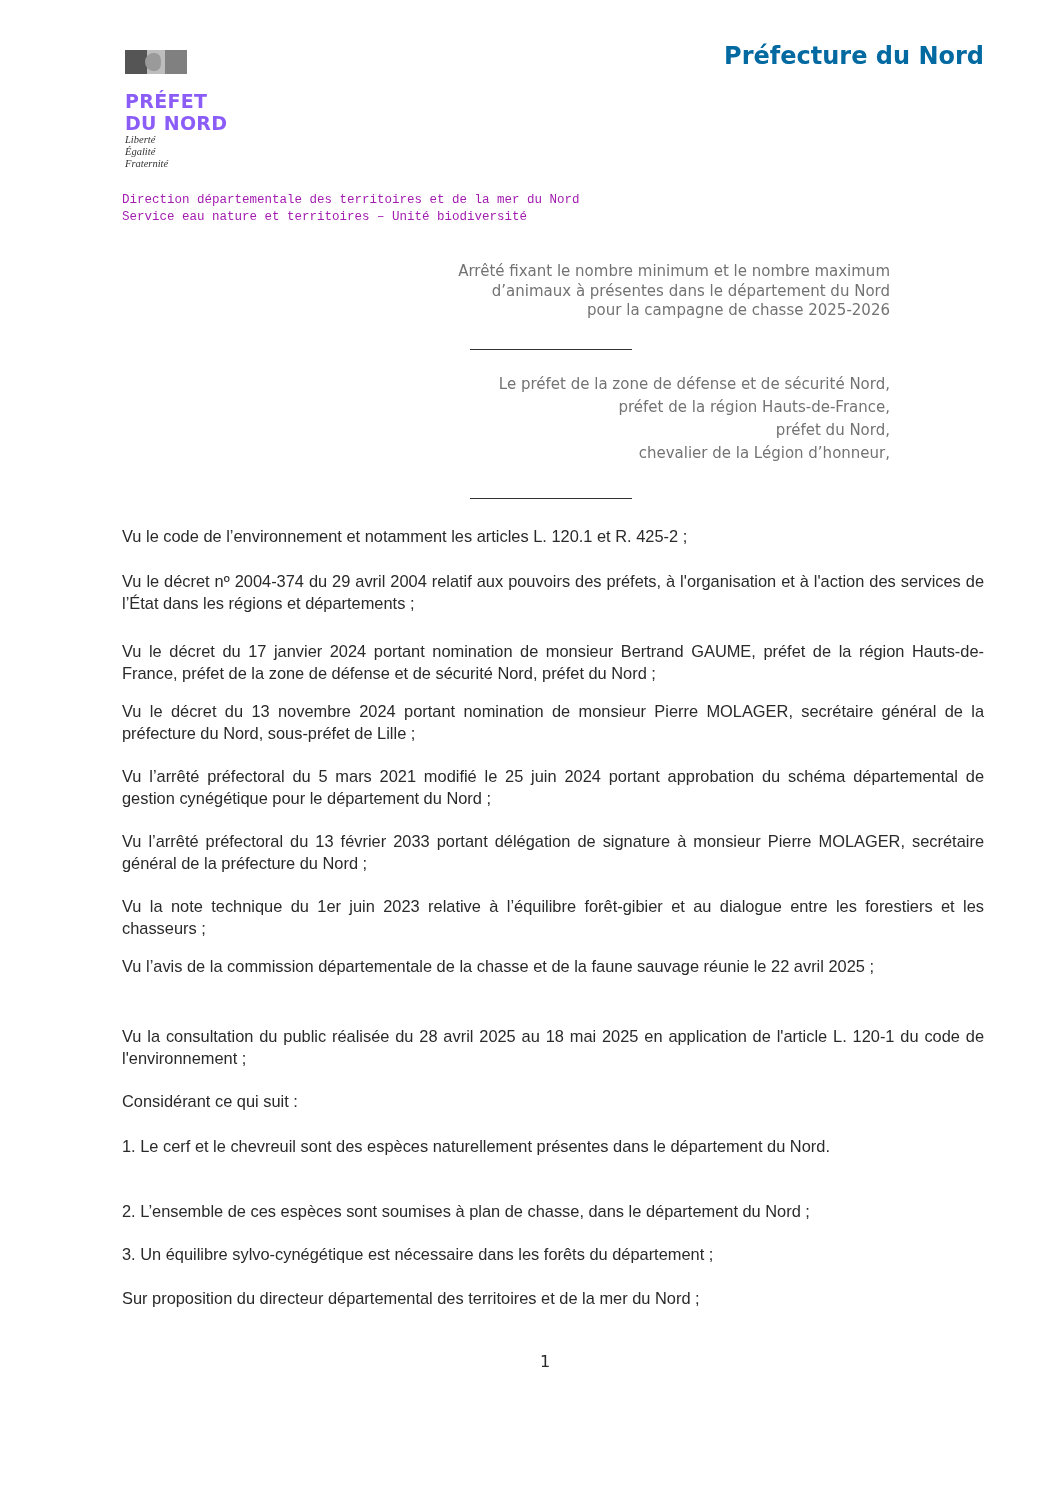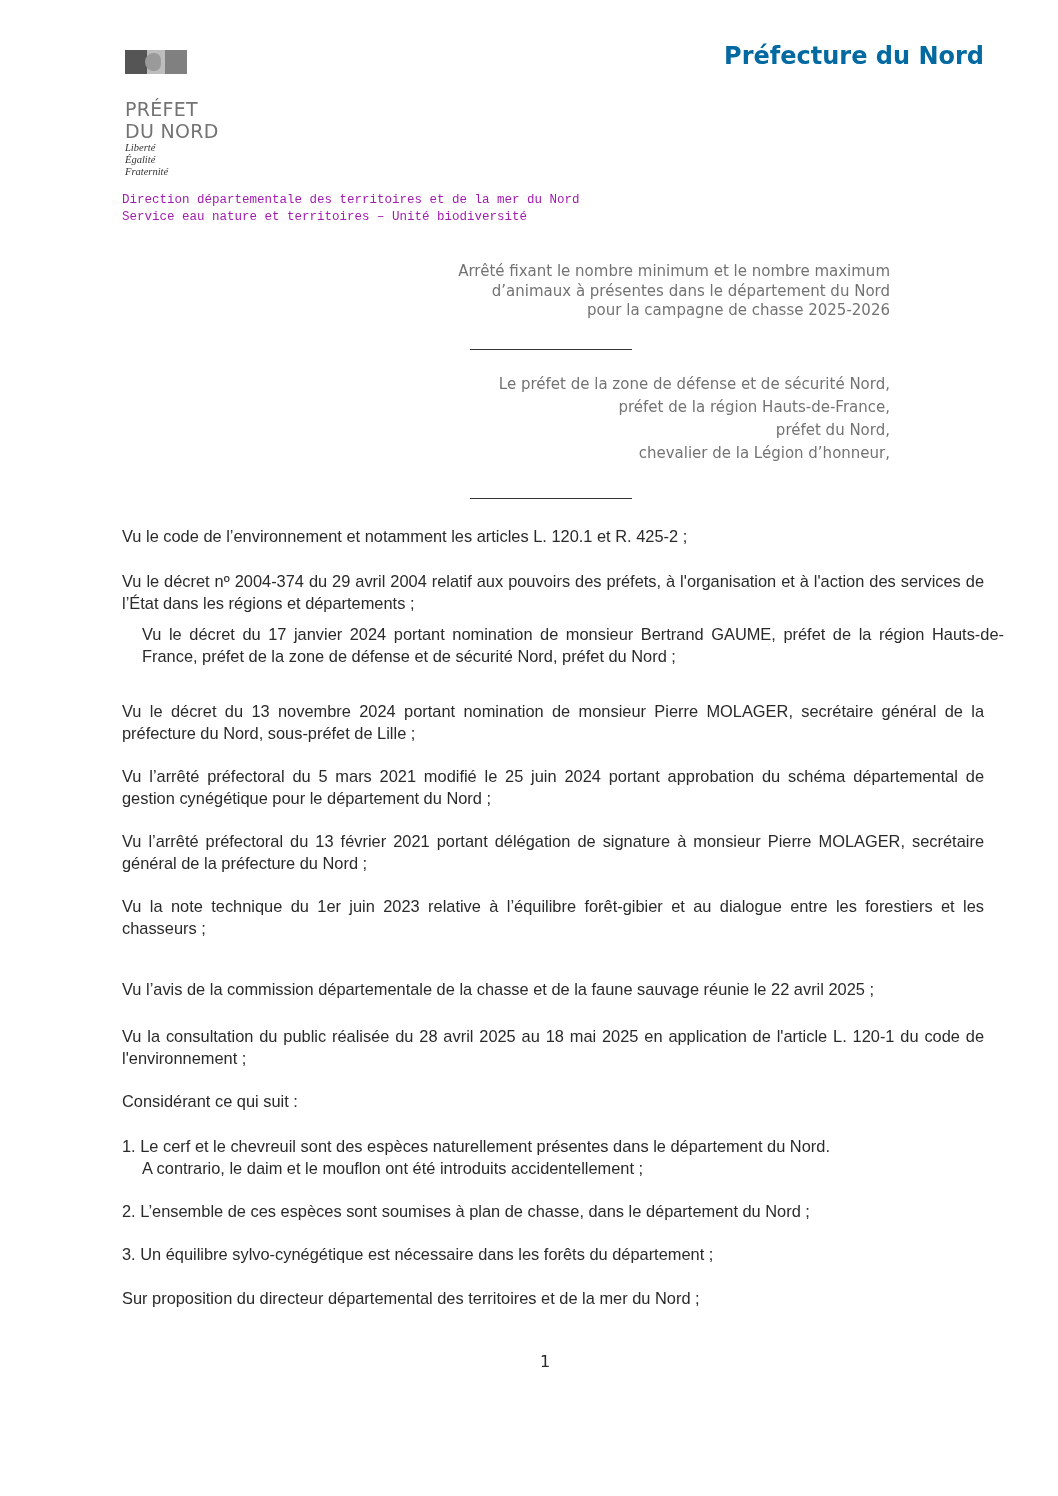--- a/index.html
+++ b/index.html
@@ -4,21 +4,21 @@
 <style>
   html, body { margin:0; padding:0; background:#ffffff; }
   body { width:1058px; height:1496px; position:relative; overflow:hidden; color:#2a2a2a;
          font-family:"Liberation Sans", sans-serif; }
   .logo { position:absolute; left:125px; top:50px; }
   .flag { width:62px; height:24px; position:relative; }
   .flag .l { position:absolute; left:0; top:0; width:22px; height:24px; background:#555; }
   .flag .m { position:absolute; left:22px; top:0; width:18px; height:24px; background:#bdbdbd; }
   .flag .r { position:absolute; left:40px; top:0; width:22px; height:24px; background:#808080; }
   .flag .face { position:absolute; left:20px; top:3px; width:16px; height:18px; border-radius:50% 40% 40% 50%; background:#9a9a9a; }
-  .prefet { font-family:"DejaVu Sans", sans-serif; font-weight:normal; font-size:19px; line-height:22px; margin-top:24px; color:#737373; letter-spacing:0.3px; }
+  .prefet { font-family:"DejaVu Sans", sans-serif; font-weight:bold; font-size:19px; line-height:22px; margin-top:16px; color:#8b5cf6; letter-spacing:0.3px; }
   .devise { font-family:"Liberation Serif", serif; font-style:italic; font-size:10.5px; line-height:12px; color:#333; }
   .prefecture { position:absolute; right:74px; top:42px; font-family:"DejaVu Sans", sans-serif; font-weight:bold; font-size:24px; color:#0369a1; }
   .service { position:absolute; left:122px; top:192px; font-family:Liberation Mono, monospace; font-size:12.5px; line-height:17px; color:#a21caf; }
   .center-block { position:absolute; left:230px; width:660px; text-align:right; font-family:"DejaVu Sans", sans-serif; font-size:15px; line-height:19.5px; color:#737373; }
   .title { top:262px; }
   .authority { top:373px; line-height:23px; }
   .rule { position:absolute; left:470px; width:162px; height:0; border-top:1.4px solid #333; }
   .body { position:absolute; left:122px; width:862px; font-family:"Liberation Sans Narrow","Liberation Sans", sans-serif; font-size:16.4px; line-height:22px; color:#2a2a2a; text-align:justify; }
   .body p { margin:0; position:absolute; left:0; width:862px; }
   .pagenum { position:absolute; left:540px; top:1352px; font-family:"DejaVu Sans", sans-serif; font-size:16px; }
@@ -63,30 +63,29 @@
   <div>Le préfet de la zone de défense et de sécurité Nord,</div>
   <div>préfet de la région Hauts-de-France,</div>
   <div>préfet du Nord,</div>
   <div>chevalier de la Légion d’honneur,</div>
 </div>
 <div class="rule" style="top:498px;"></div>
 
 <div class="body" style="top:525px;">
   <p style="top:0px;">Vu le code de l’environnement et notamment les articles L. 120.1 et R. 425-2 ;</p>
   <p style="top:45px;">Vu le décret nº 2004-374 du 29 avril 2004 relatif aux pouvoirs des préfets, à l'organisation et à l'action des services de l’État dans les régions et départements ;</p>
-  <p style="top:98px;margin-left:20px;">Vu le décret du 17 janvier 2024 portant nomination de monsieur Bertrand GAUME, préfet de la région Hauts-de-France, préfet de la zone de défense et de sécurité Nord, préfet du Nord ;</p>
+  <p style="top:115px;">Vu le décret du 17 janvier 2024 portant nomination de monsieur Bertrand GAUME, préfet de la région Hauts-de-France, préfet de la zone de défense et de sécurité Nord, préfet du Nord ;</p>
   <p style="top:175px;">Vu le décret du 13 novembre 2024 portant nomination de monsieur Pierre MOLAGER, secrétaire général de la préfecture du Nord, sous-préfet de Lille ;</p>
   <p style="top:240px;">Vu l’arrêté préfectoral du 5 mars 2021 modifié le 25 juin 2024 portant approbation du schéma départemental de gestion cynégétique pour le département du Nord ;</p>
-  <p style="top:305px;">Vu l’arrêté préfectoral du 13 février 2021 portant délégation de signature à monsieur Pierre MOLAGER, secrétaire général de la préfecture du Nord ;</p>
+  <p style="top:305px;">Vu l’arrêté préfectoral du 13 février 2033 portant délégation de signature à monsieur Pierre MOLAGER, secrétaire général de la préfecture du Nord ;</p>
   <p style="top:370px;">Vu la note technique du 1er juin 2023 relative à l’équilibre forêt-gibier et au dialogue entre les forestiers et les chasseurs ;</p>
-  <p style="top:453px;">Vu l’avis de la commission départementale de la chasse et de la faune sauvage réunie le 22 avril 2025 ;</p>
+  <p style="top:430px;">Vu l’avis de la commission départementale de la chasse et de la faune sauvage réunie le 22 avril 2025 ;</p>
   <p style="top:500px;">Vu la consultation du public réalisée du 28 avril 2025 au 18 mai 2025 en application de l'article L. 120-1 du code de l'environnement ;</p>
   <p style="top:565px;">Considérant ce qui suit :</p>
   <p style="top:610px;">
     <span>1. Le cerf et le chevreuil sont des espèces naturellement présentes dans le département du Nord.</span><br>
-    <span class="indent">A contrario, le daim et le mouflon ont été introduits accidentellement ;</span>
   </p>
   <p style="top:675px;">2. L’ensemble de ces espèces sont soumises à plan de chasse, dans le département du Nord ;</p>
   <p style="top:718px;">3. Un équilibre sylvo-cynégétique est nécessaire dans les forêts du département ;</p>
   <p style="top:762px;">Sur proposition du directeur départemental des territoires et de la mer du Nord ;</p>
 </div>
 
 <div class="pagenum">1</div>
 
 </body></html>

